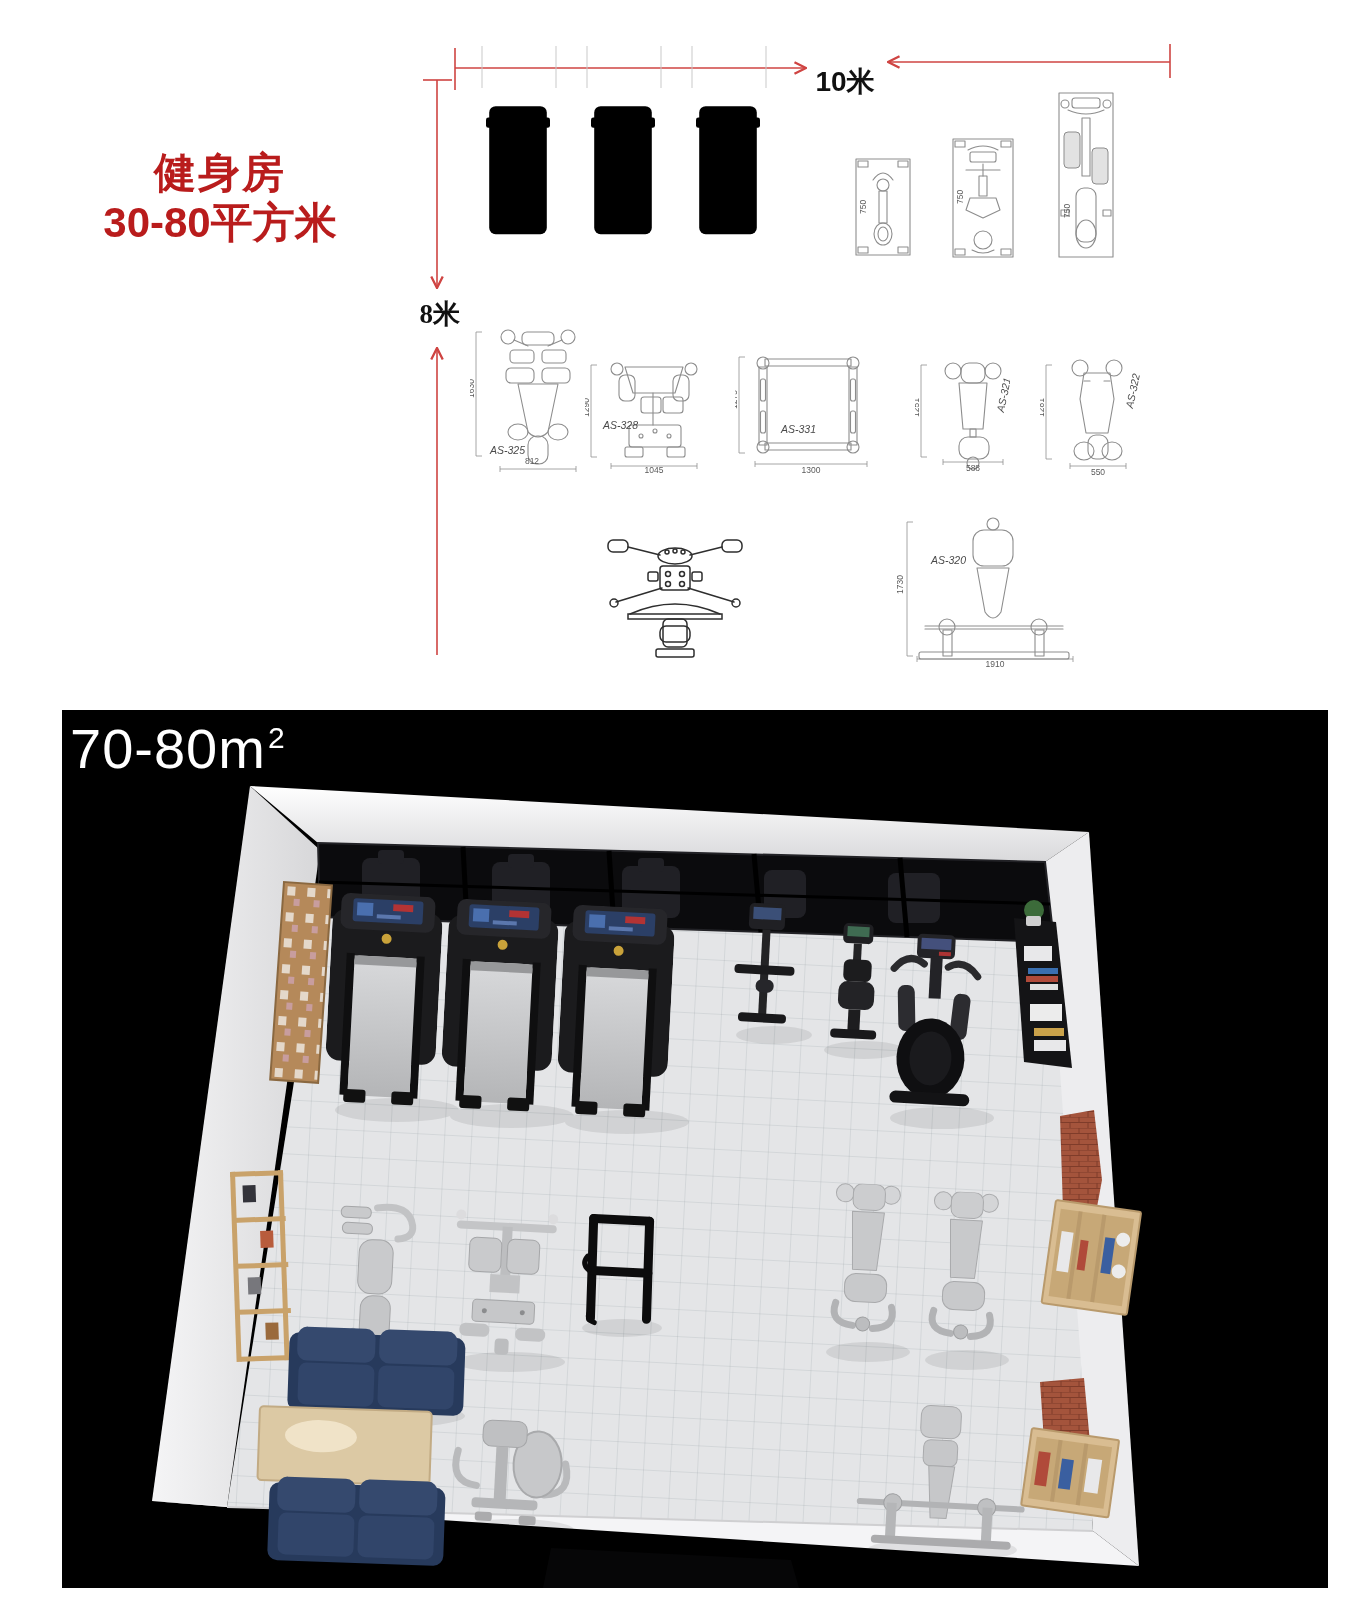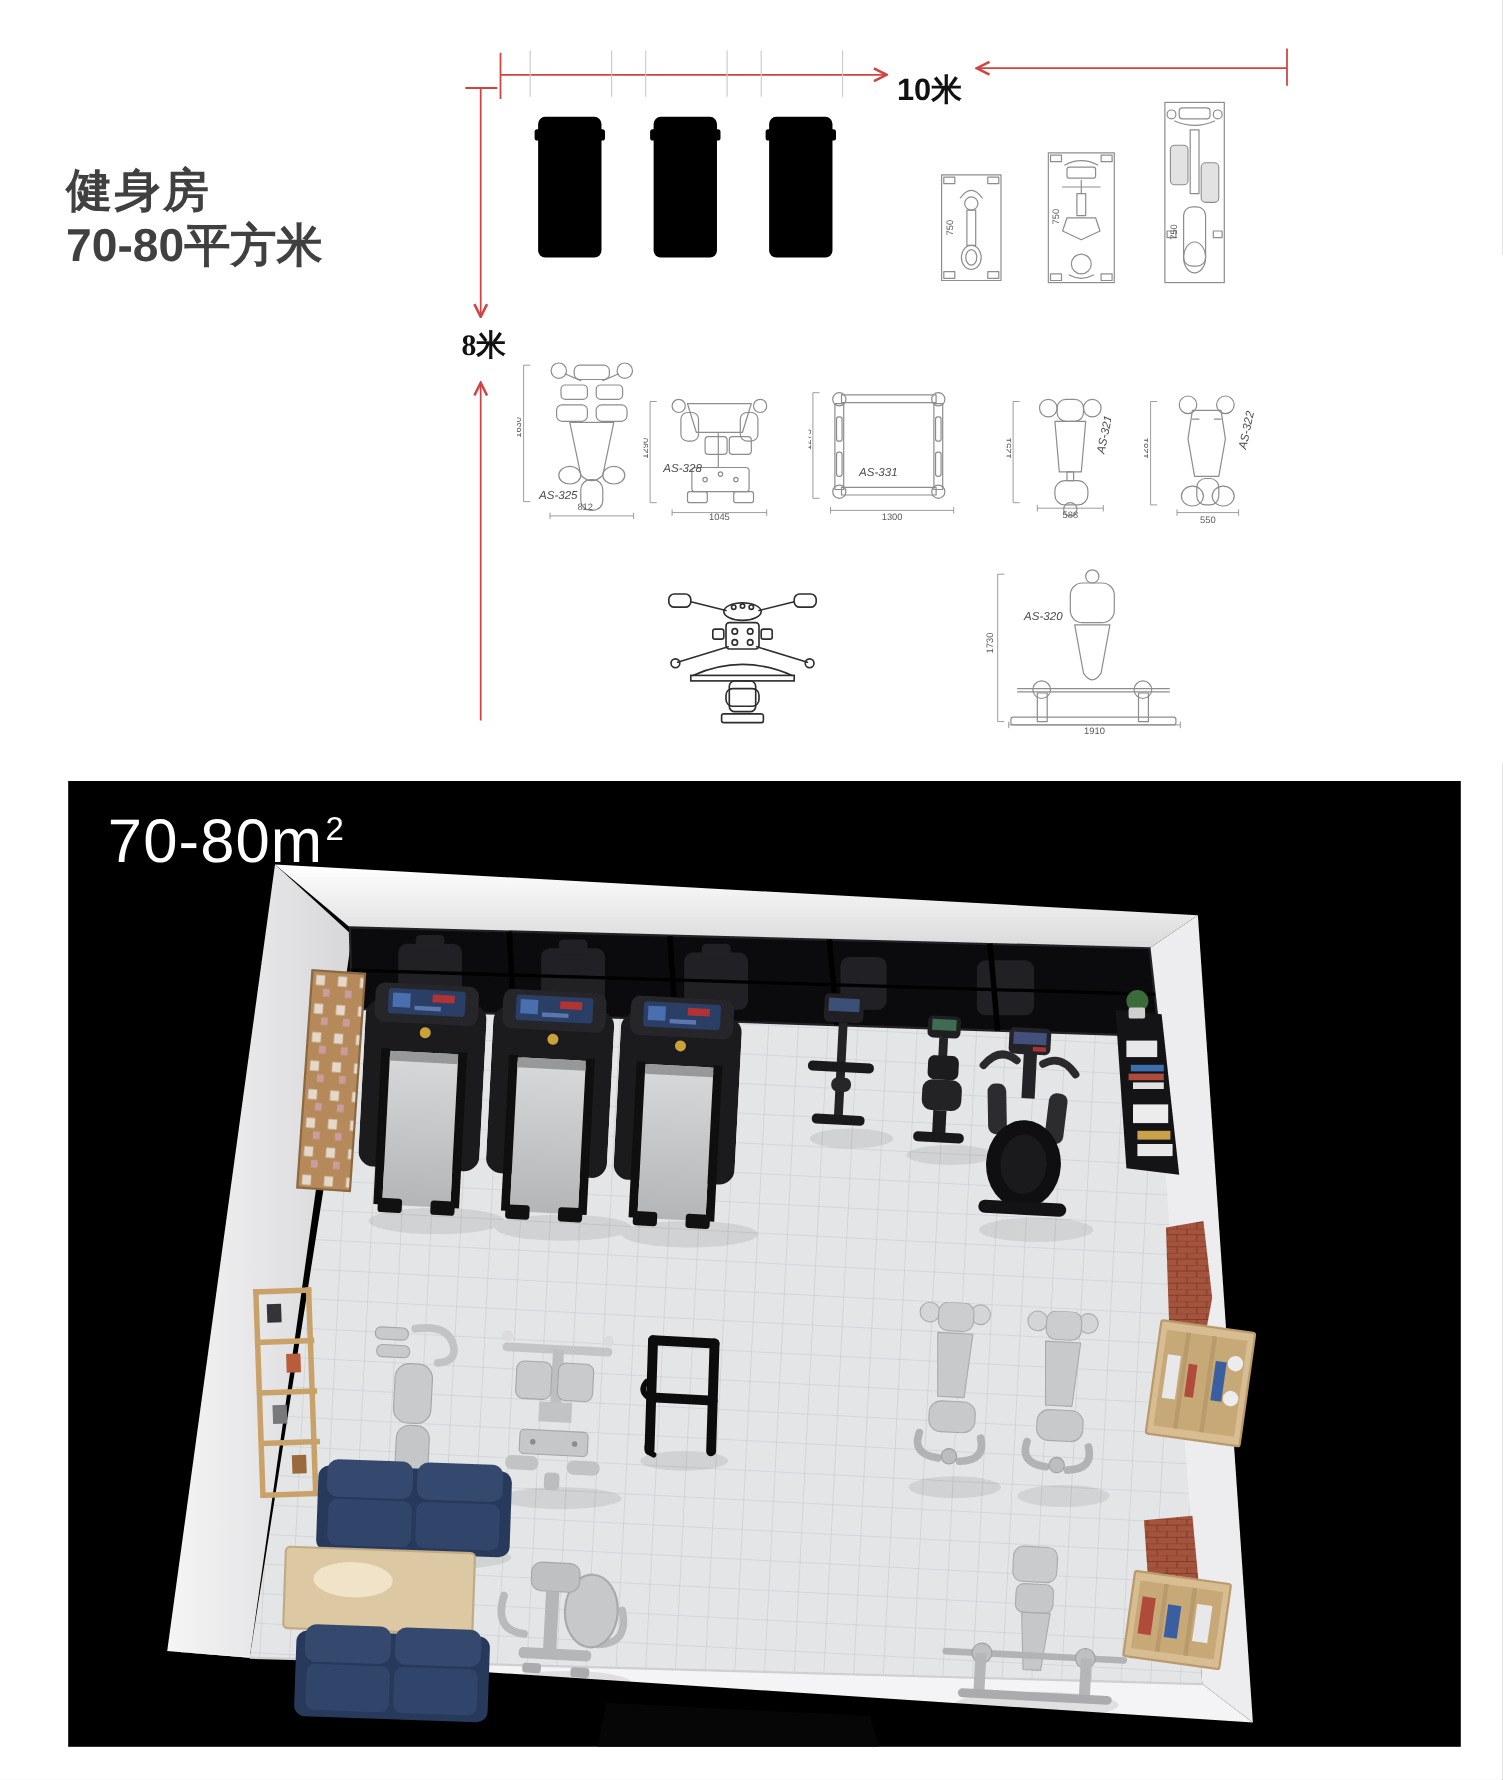--- a/index.html
+++ b/index.html
@@ -1,47 +1,47 @@
 <!DOCTYPE html>
 <html><head>
 <meta charset="utf-8">
 <style>
   html,body{margin:0;padding:0;background:#ffffff;}
   .page{position:relative;width:1366px;height:1618px;background:#fff;overflow:hidden;
         font-family:"Liberation Sans","DejaVu Sans",sans-serif;}
   
-  .cad-title{position:absolute;left:60px;top:148px;width:320px;
-             color:#404040;font-weight:bold;line-height:1.18;}
+  .cad-title{position:absolute;left:60px;top:148px;width:320px;text-align:center;
+             color:#b91c1c;font-weight:bold;line-height:1.18;}
   .cad-title .l1{font-size:42px;letter-spacing:2px;}
   .cad-title .l2{font-size:42px;letter-spacing:0px;}
   .dim-label{position:absolute;color:#111;font-weight:bold;}
   #hdim-label{left:806px;top:48px;width:78px;font-size:28px;text-align:center;margin-top:15px;}
   #vdim-label{left:396px;top:296px;width:64px;font-size:27px;text-align:right;font-family:Liberation Serif, serif;}
   .dims-svg{position:absolute;left:0;top:0;pointer-events:none;}
   .cadsvg{position:absolute;}
   .cadsvg .o{fill:none;stroke:#8d8d8d;stroke-width:1.1;stroke-linejoin:round;stroke-linecap:round;}
   .cadsvg .dim{stroke:#909090;stroke-width:.8;fill:none;}
   .cadsvg text{fill:#5a5a5a;font-size:8.5px;font-family:"Liberation Sans",sans-serif;}
   .cadsvg text.model{fill:#4a4a4a;font-size:10.5px;font-style:italic;}
   .cadsvg .bold{stroke:#2e2e2e;stroke-width:1.5;fill:none;stroke-linecap:round;}
   
   .render-panel{position:absolute;left:62px;top:710px;width:1266px;height:878px;background:#000;}
-  .area-title{position:absolute;left:36px;top:6px;color:#fff;font-size:56px;font-weight:normal;
-              letter-spacing:1px;margin-top:16px;}
+  .area-title{position:absolute;left:8px;top:6px;color:#fff;font-size:56px;font-weight:normal;
+              letter-spacing:1px;}
   .area-title sup{font-size:30px;vertical-align:20px;margin-left:2px;}
   .room-svg{position:absolute;left:0;top:0;}
 </style>
 </head>
 <body>
 
 <div class="page">
 
   <div class="cad-title">
     <div class="l1">健身房</div>
-    <div class="l2">70-80平方米</div>
+    <div class="l2">30-80平方米</div>
   </div>
 
   <span class="dim-label" id="hdim-label">10米</span>
   <span class="dim-label" id="vdim-label">8米</span>
 
   <svg class="dims-svg" width="1366" height="680">
     <defs>
       <marker id="arrR" viewBox="0 0 10 10" refX="9" refY="5" markerWidth="9" markerHeight="9" orient="auto">
         <path d="M1,1 L9,5 L1,9" fill="none" stroke="#cf4442" stroke-width="1.6"></path>
       </marker>

